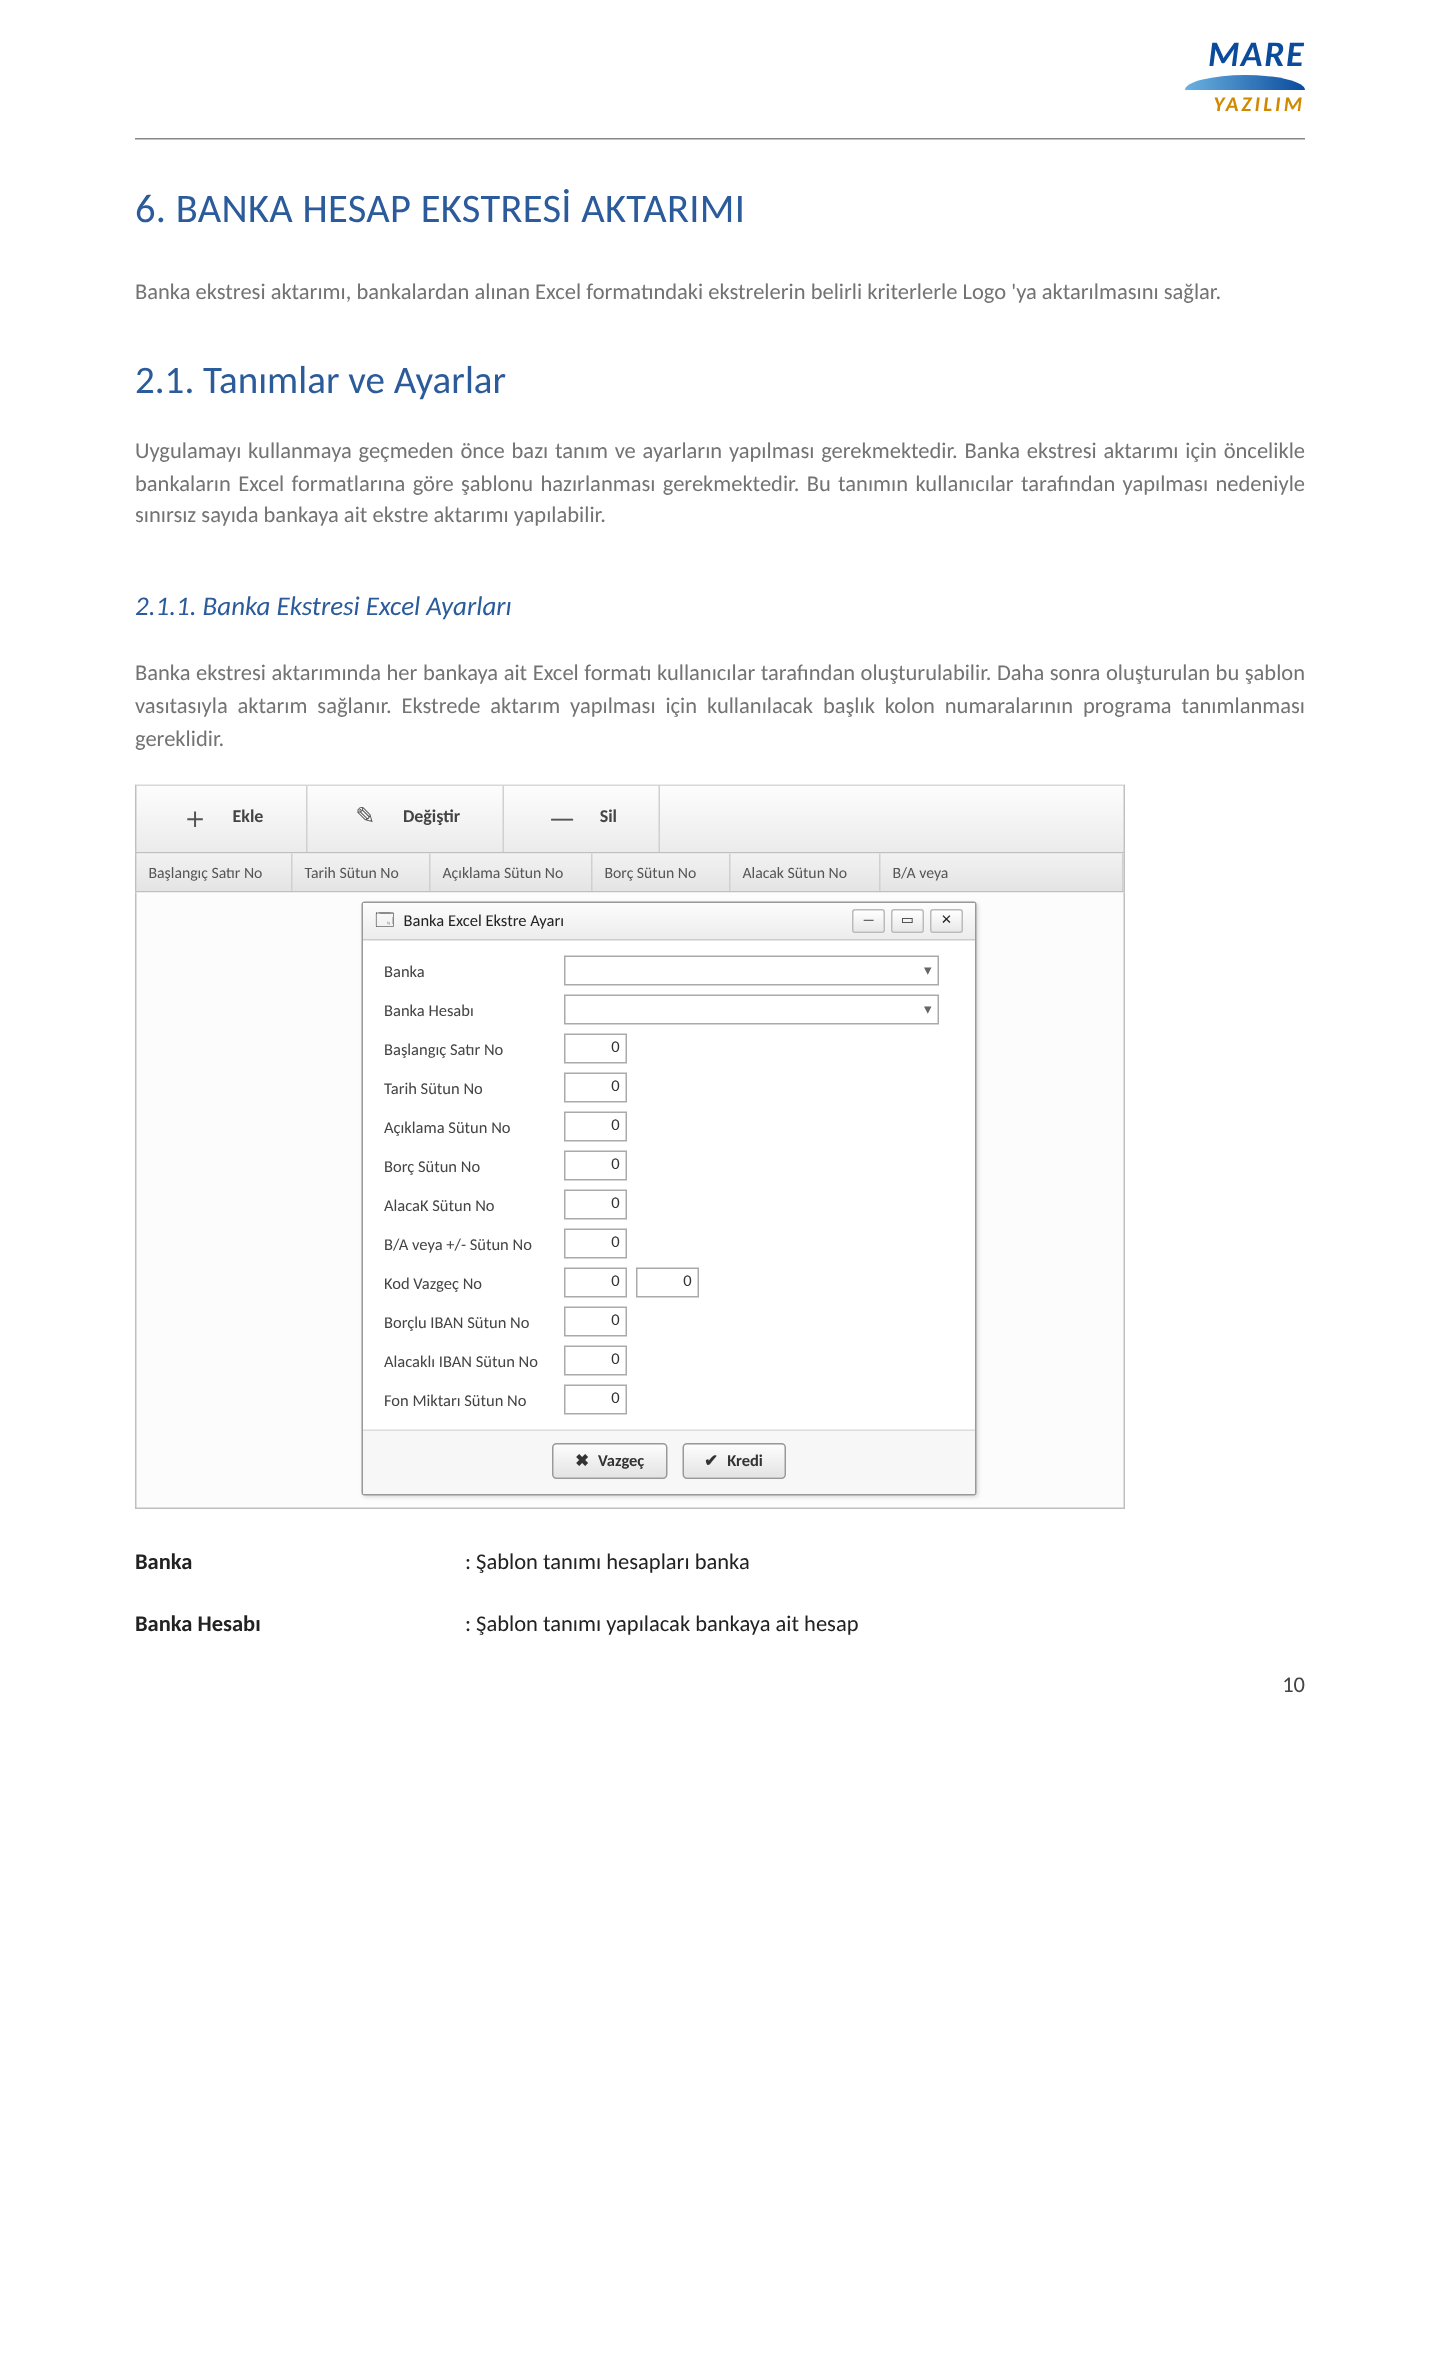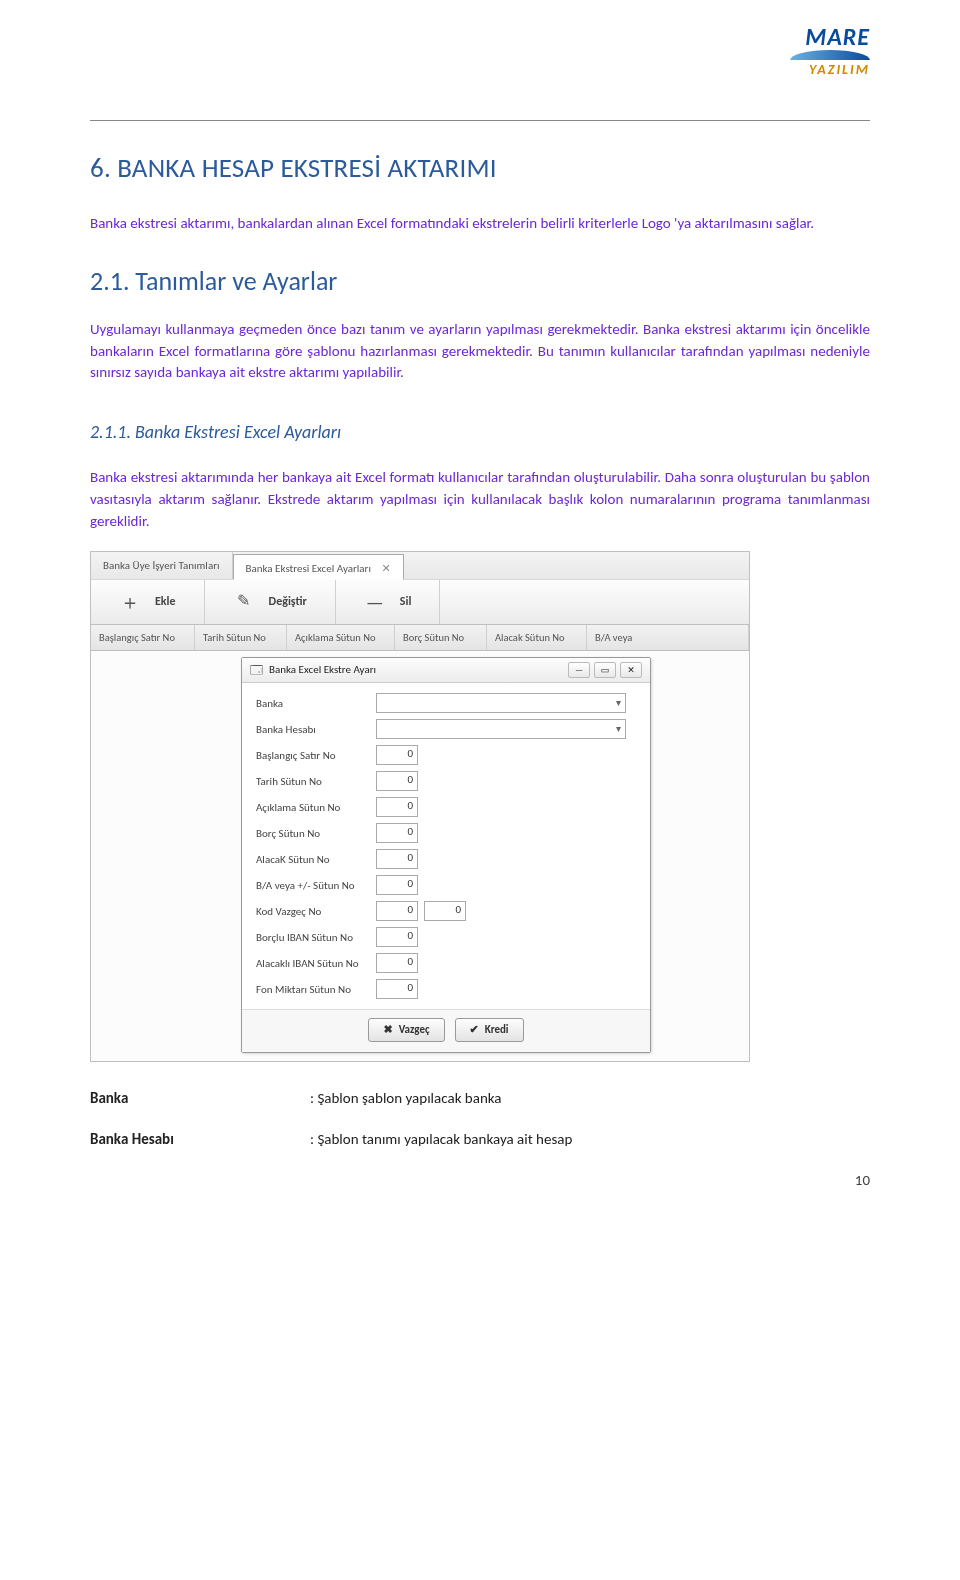--- a/index.html
+++ b/index.html
@@ -5,21 +5,21 @@
 * { box-sizing: border-box; margin: 0; padding: 0; }
 body {
   font-family: Calibri, Arial, sans-serif;
   background: #fff;
   width: 960px;
   margin: 0 auto;
   color: #222;
   font-size: 14px;
   line-height: 1.4;
 }
-.page { padding: 60px 90px 50px 90px; position: relative; }
+.page { padding: 32px 90px 50px 90px; position: relative; }
 .logo-area {
   position: absolute; top: 20px; right: 90px;
   text-align: right; font-weight: bold; font-style: italic;
 }
 .logo-mare { color: #0a4b9c; font-size: 24px; letter-spacing: 1px; }
 .logo-wave {
   width: 80px; height: 10px; margin-top: -4px;
   background: linear-gradient(90deg, #6bb1e0 0%, #0a4b9c 100%);
   border-radius: 50% 50% 0 0 / 100% 100% 0 0;
 }
@@ -32,21 +32,21 @@
 h2.subsec {
   color: #2b5b9b; font-size: 26px; font-weight: 400;
   margin: 28px 0 20px 0;
 }
 h3.subsub {
   color: #2b5b9b; font-size: 18px; font-weight: 400;
   margin: 36px 0 22px 0;
   font-style: italic;
 }
 p.body {
-  font-size: 15px; color: #6d28d9; margin: 0 0 18px 0;
+  font-size: 15px; color: #737373; margin: 0 0 18px 0;
   text-align: justify; line-height: 1.45;
 }
 .screenshot {
   margin: 18px 0 26px 0;
   width: 660px;
 }
 .tabbar {
   background: linear-gradient(#f3f3f3, #e8e8e8);
   border: 1px solid #bfbfbf; border-bottom: none;
   display: flex; height: 28px; font-size: 11px; color: #555;
@@ -155,29 +155,20 @@
   <h2 class="subsec">2.1.  Tanımlar ve Ayarlar</h2>
 
   <p class="body">Uygulamayı kullanmaya geçmeden önce bazı tanım ve ayarların yapılması gerekmektedir. Banka ekstresi aktarımı için öncelikle bankaların Excel formatlarına göre şablonu hazırlanması gerekmektedir. Bu tanımın kullanıcılar tarafından yapılması nedeniyle sınırsız sayıda bankaya ait ekstre aktarımı yapılabilir.</p>
 
   <h3 class="subsub">2.1.1.  Banka Ekstresi Excel Ayarları</h3>
 
   <p class="body">Banka ekstresi aktarımında her bankaya ait Excel formatı kullanıcılar tarafından oluşturulabilir. Daha sonra oluşturulan bu şablon vasıtasıyla aktarım sağlanır. Ekstrede aktarım yapılması için kullanılacak başlık kolon numaralarının programa tanımlanması gereklidir.</p>
 
   <div class="screenshot">
 
-    <div class="tabbar">
-      <div class="tab">
-        <span>Banka Üye İşyeri Tanımları</span>
-      </div>
-      <div class="tab active">
-        <span>Banka Ekstresi Excel Ayarları</span>
-        <span class="x">✕</span>
-      </div>
-    </div>
 
     <div class="toolbar">
       <div class="tool-btn">
         <span class="ico">＋</span>
         <span>Ekle</span>
       </div>
       <div class="tool-btn">
         <span class="ico pencil">✎</span>
         <span>Değiştir</span>
       </div>
@@ -270,21 +261,21 @@
             <span>Kredi</span>
           </div>
         </div>
       </div>
     </div>
   </div>
 
   <div class="defs">
     <div class="drow">
       <div class="dlab">Banka</div>
-      <div class="dval">: Şablon şablon yapılacak banka</div>
+      <div class="dval">: Şablon tanımı hesapları banka</div>
     </div>
     <div class="drow">
       <div class="dlab">Banka Hesabı</div>
       <div class="dval">: Şablon tanımı yapılacak bankaya ait hesap</div>
     </div>
   </div>
 
   <div class="pagenum">10</div>
 </div>
 

